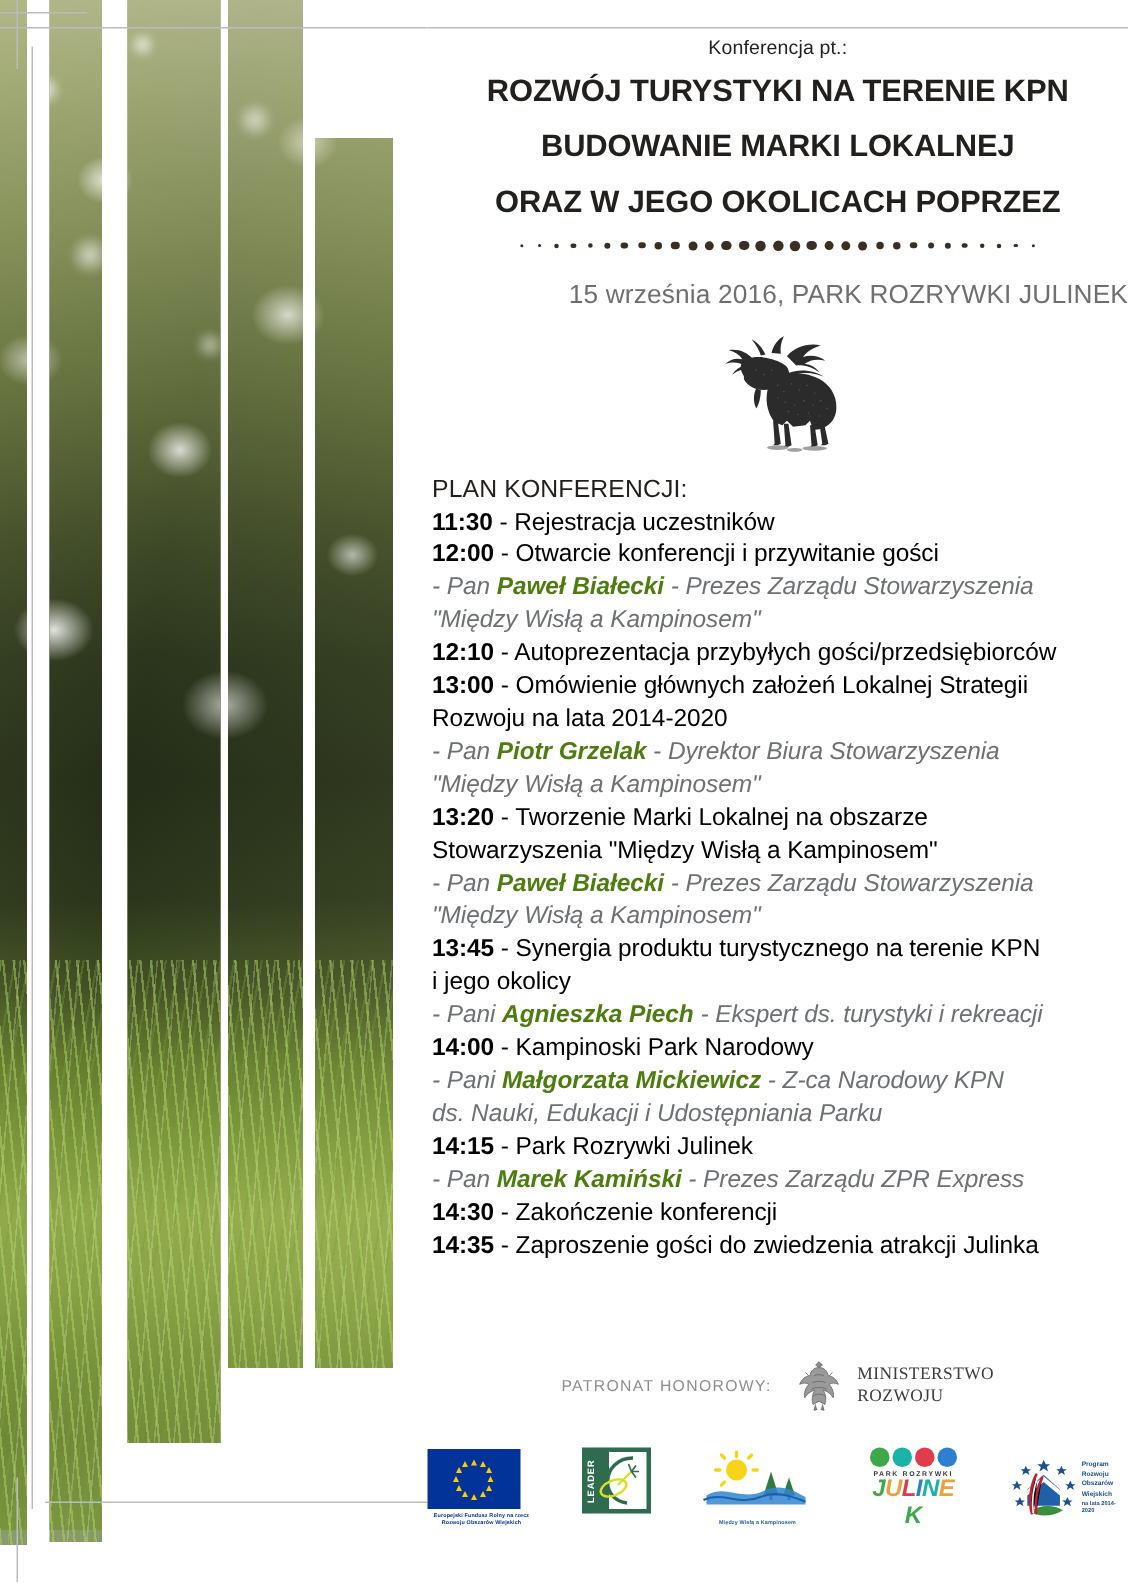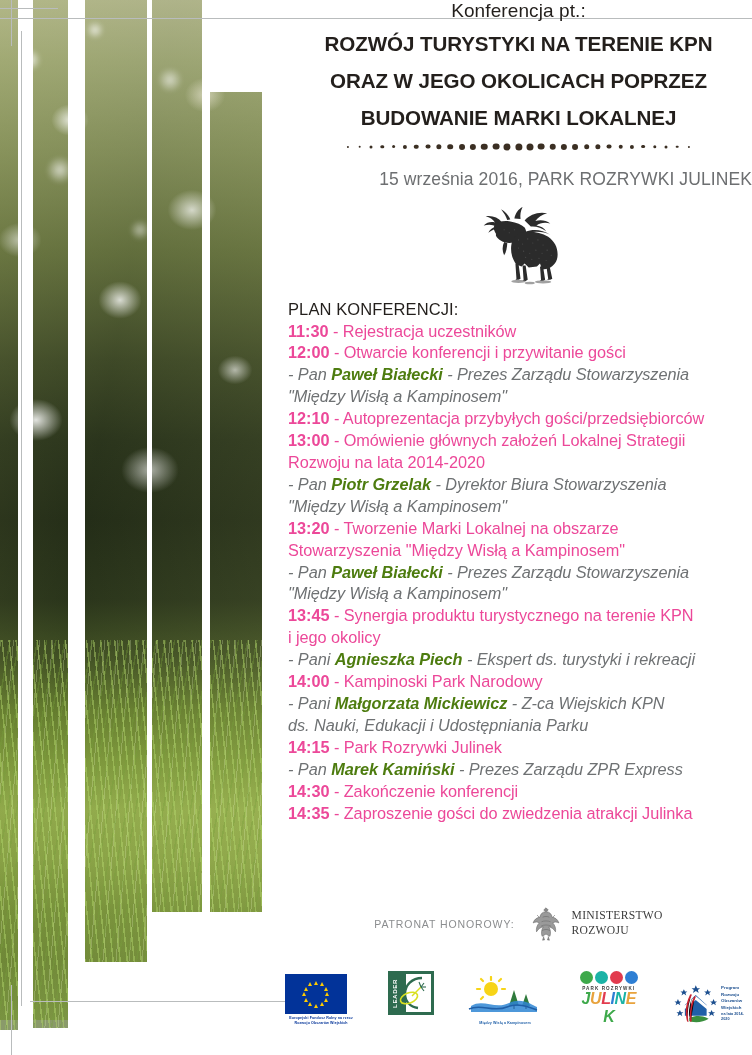--- a/index.html
+++ b/index.html
@@ -91,24 +91,25 @@
 
   
   #content{
     position:absolute;
     left:285px; top:0;
     width:467px; height:1055px;
   }
 
   .head-small{
     text-align:center;
-    font-size:19px;
+    font-size:13px;
     color:#231f1c;
     letter-spacing:.1px;
     margin:0;
+    padding-top:24px;
   }
   .head-big{
     text-align:center;
     font-weight:bold;
     font-size:20.6px;
     color:#231f1c;
     letter-spacing:-.1px;
     line-height:1.45;
     margin:7px 0 0 0;
     padding:0 4px;
@@ -147,21 +148,21 @@
     padding:0 10px 0 3px;
   }
   .plan-title{
     font-size:16.5px;
     color:#231f1c;
     margin:0 0 2px 0;
     letter-spacing:.1px;
   }
   .plan-line{
     font-size:16.3px;
-    color:#ec4899;
+    color:#000000;
     line-height:1.345;
     margin:0;
     letter-spacing:-.05px;
   }
   .plan-line b{font-weight:bold;}
   .plan-line.spk{
     color:#6e7173;
     font-style:italic;
   }
   .plan-line.spk b{font-weight:bold;color:#4d7c0f;}
@@ -202,21 +203,21 @@
     letter-spacing:.3px;
   }
 
   
   #logobar{
     position:absolute;
     left:0; top:958px;
     width:467px;
     height:68px;
     display:flex;
-    align-items:flex-end;
+    align-items:center;
     justify-content:center;
     gap:31px;
   }
   .logo{position:relative;}
   .logo-cap{
     font-size:3.6px;
     line-height:1.35;
     text-align:center;
     font-weight:bold;
     letter-spacing:.1px;
@@ -317,22 +318,22 @@
     <div class="guide" style="left:30px;top:1001px;width:255px;height:1px;"></div>
   </div>
   <div class="guide" style="position:absolute;left:285px;top:18px;width:467px;height:1px;"></div>
 
   <div id="content">
 
     <p class="head-small">Konferencja pt.:</p>
 
     <div>
       <div class="head-big">ROZWÓJ TURYSTYKI NA TERENIE KPN</div>
+      <div class="head-big">BUDOWANIE MARKI LOKALNEJ</div>
       <div class="head-big">ORAZ W JEGO OKOLICACH POPRZEZ</div>
-      <div class="head-big">BUDOWANIE MARKI LOKALNEJ</div>
     </div>
 
     <div class="dotrow" id="dotrow">
         <i style="width: 2.2px; height: 2.2px; left: 5.67742px;"></i>
         <i style="width: 2.61px; height: 2.61px; left: 17.0323px;"></i>
         <i style="width: 3.02px; height: 3.02px; left: 28.3871px;"></i>
         <i style="width: 3.42px; height: 3.42px; left: 39.7419px;"></i>
         <i style="width: 3.81px; height: 3.81px; left: 51.0968px;"></i>
         <i style="width: 4.19px; height: 4.19px; left: 62.4516px;"></i>
         <i style="width: 4.56px; height: 4.56px; left: 73.8065px;"></i>
@@ -429,21 +430,21 @@
           <div class="plan-line spk"><span>- Pan </span><b>Piotr Grzelak</b><span> - Dyrektor Biura Stowarzyszenia</span></div>
           <div class="plan-line spk">"Między Wisłą a Kampinosem"</div>
           <div class="plan-line"><b>13:20</b><span> - Tworzenie Marki Lokalnej na obszarze</span></div>
           <div class="plan-line">Stowarzyszenia "Między Wisłą a Kampinosem"</div>
           <div class="plan-line spk"><span>- Pan </span><b>Paweł Białecki</b><span> - Prezes Zarządu Stowarzyszenia</span></div>
           <div class="plan-line spk">"Między Wisłą a Kampinosem"</div>
           <div class="plan-line"><b>13:45</b><span> - Synergia produktu turystycznego na terenie KPN</span></div>
           <div class="plan-line"> i jego okolicy</div>
           <div class="plan-line spk"><span>- Pani </span><b>Agnieszka Piech</b><span> - Ekspert ds. turystyki i rekreacji</span></div>
           <div class="plan-line"><b>14:00</b><span> - Kampinoski Park Narodowy</span></div>
-          <div class="plan-line spk"><span>- Pani </span><b>Małgorzata Mickiewicz</b><span> - Z-ca Wiejskich KPN</span></div>
+          <div class="plan-line spk"><span>- Pani </span><b>Małgorzata Mickiewicz</b><span> - Z-ca Narodowy KPN</span></div>
           <div class="plan-line spk">ds. Nauki, Edukacji i Udostępniania Parku</div>
           <div class="plan-line"><b>14:15</b><span> - Park Rozrywki Julinek</span></div>
           <div class="plan-line spk"><span>- Pan </span><b>Marek Kamiński</b><span> - Prezes Zarządu ZPR Express</span></div>
           <div class="plan-line"><b>14:30</b><span> - Zakończenie konferencji</span></div>
           <div class="plan-line"><b>14:35</b><span> - Zaproszenie gości do zwiedzenia atrakcji Julinka</span></div>
         </div>
     </div>
 
 
     <div id="patronage">

